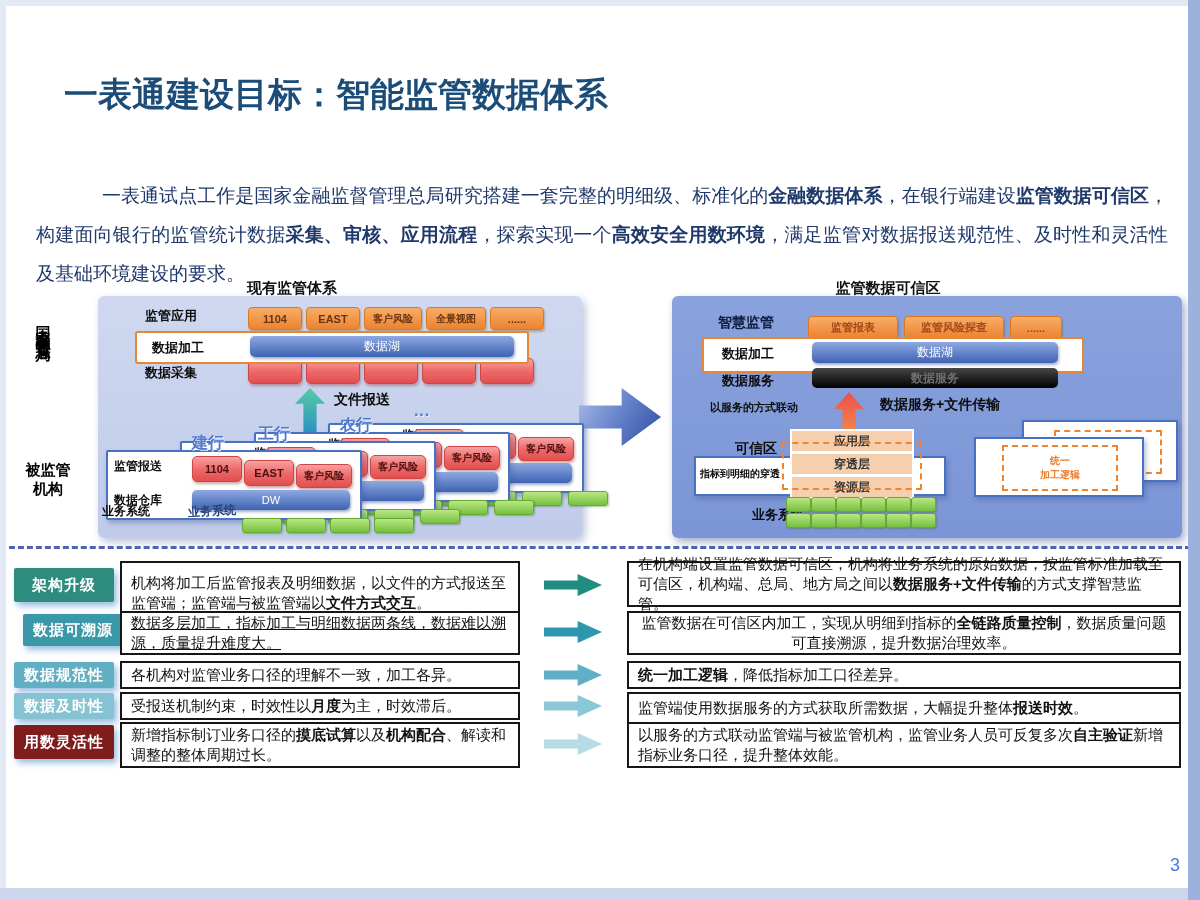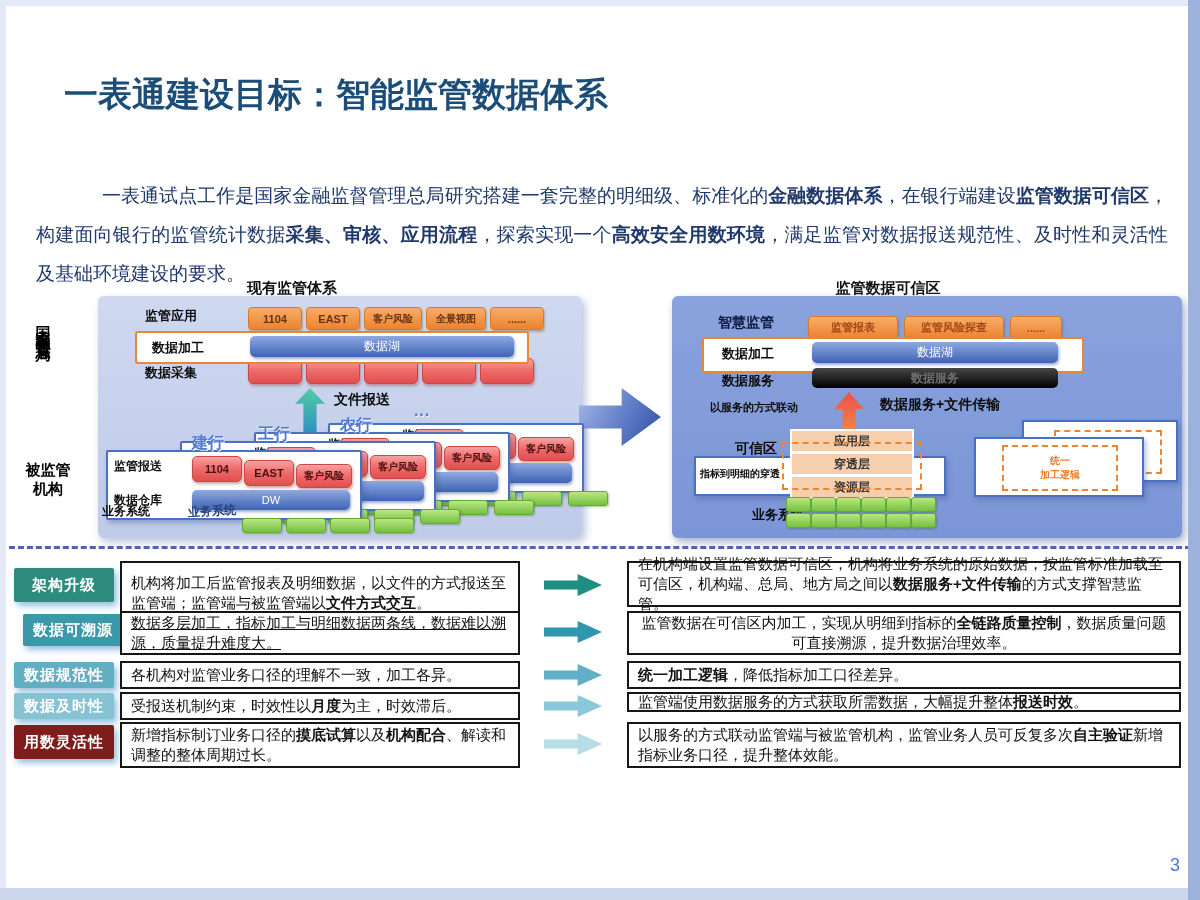--- a/index.html
+++ b/index.html
@@ -236,21 +236,21 @@
 <div class="rarrow" style="top: 664px; background: rgb(95, 176, 198);"></div>
 <div class="tbox rboxc" style="top:661px;height:28px;">
     <span><b>统一加工逻辑</b><span>，降低指标加工口径差异。</span></span>
   </div>
 
 <div class="badge" style="top: 693px; height: 26px; background: rgb(133, 195, 210);">数据及时性</div>
 <div class="tbox lboxc" style="top:692px;height:28px;">
     <span><span>受报送机制约束，时效性以</span><b>月度</b><span>为主，时效滞后。</span></span>
   </div>
 <div class="rarrow" style="top: 695px; background: rgb(138, 199, 216);"></div>
-<div class="tbox rboxc" style="top:692px;height:20px;">
+<div class="tbox rboxc" style="top:692px;height:32px;">
     <span><span>监管端使用数据服务的方式获取所需数据，大幅提升整体</span><b>报送时效</b><span>。</span></span>
   </div>
 
 <div class="badge" style="top: 725px; height: 34px; background: #7f1d1d;">用数灵活性</div>
 <div class="tbox lboxc" style="top:722px;height:46px;">
     <span><span>新增指标制订业务口径的</span><b>摸底试算</b><span>以及</span><b>机构配合</b><span>、解读和调整的整体周期过长。</span></span>
   </div>
 <div class="rarrow" style="top: 733px; background: rgb(182, 221, 230);"></div>
 <div class="tbox rboxc" style="top:722px;height:46px;">
     <span><span>以服务的方式联动监管端与被监管机构，监管业务人员可反复多次</span><b>自主验证</b><span>新增指标业务口径，提升整体效能。</span></span>

